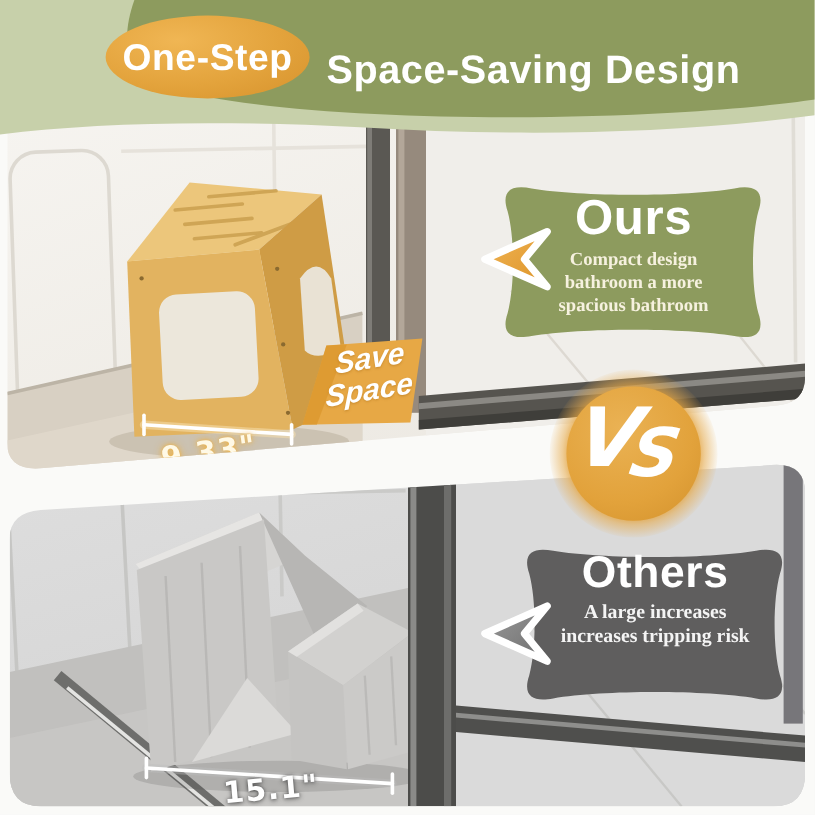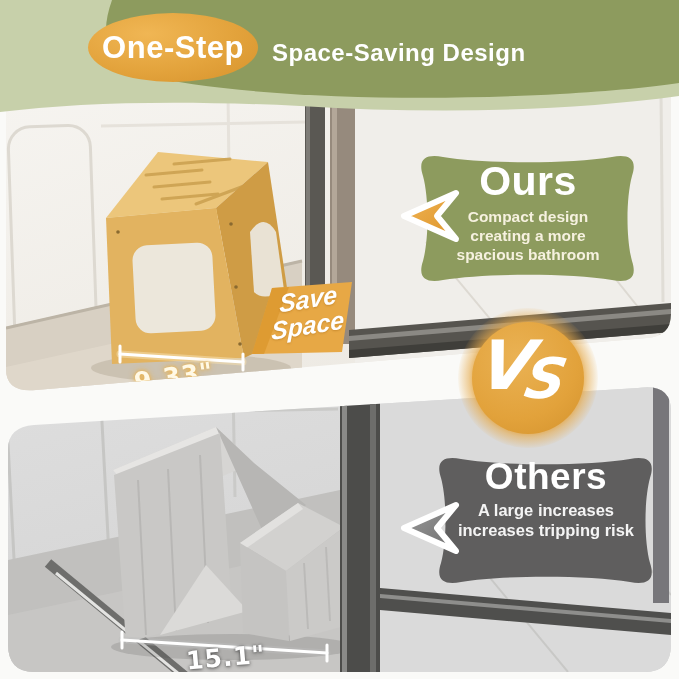--- a/index.html
+++ b/index.html
@@ -15,28 +15,28 @@
     background:linear-gradient(165deg,#dedede 0%,#d6d6d6 55%,#cfcfcf 100%);
     clip-path:path("M 0 64 Q 0 42 26 40 L 630 3 Q 663 -2 663 26 L 663 259 Q 663 287 637 287 L 26 287 Q 0 287 0 259 Z");}
   .scene{position:absolute;left:0;top:0;}
 
   
   .header-wave{left:0;top:0;width:679px;height:130px;pointer-events:none;}
   .badge{left:88px;top:13px;width:170px;height:69px;border-radius:50%;
     background:radial-gradient(ellipse at 35% 30%,#f0b654 0%,#e3a33c 55%,#d6922c 100%);
     display:flex;align-items:center;justify-content:center;}
   .badge span{color:#fff;font-size:31px;font-weight:bold;letter-spacing:.5px;}
-  .header-title{left:272px;top:39px;color:#fff;font-size:24px;font-weight:bold;letter-spacing:.5px;}
+  .header-title{left:272px;top:39px;color:#fff;font-size:33px;font-weight:bold;letter-spacing:.5px;}
 
   
   .plaque{width:246px;height:140px;}
   .plaque-wrap{width:246px;height:140px;}
   .plaque-text{position:absolute;left:0;top:0;width:246px;height:140px;text-align:center;color:#fff;}
   .plaque-text h2{margin:12px 0 2px 0;font-size:41px;font-weight:bold;letter-spacing:.5px;}
-  .plaque-lines{font-family:Liberation Sans, sans-serif;font-weight:bold;font-size:15.5px;line-height:19px;color:#f6f1df;}
+  .plaque-lines{font-family:Liberation Serif, serif;font-weight:bold;font-size:15.5px;line-height:19px;color:#f6f1df;}
   .plaque-lines.gray{color:#f4f4f4;font-size:16.5px;line-height:20px;}
   .others-text h2{font-size:37px;margin-top:8px;}
 
   
   .vs{left:458px;top:308px;width:140px;height:140px;}
   .vs-glow{position:absolute;left:0;top:0;width:140px;height:140px;border-radius:50%;
     background:radial-gradient(circle,rgba(227,162,60,.95) 0 52%,rgba(230,170,75,.55) 60%,rgba(230,170,75,0) 72%);}
   .vs-core{position:absolute;left:14px;top:14px;width:112px;height:112px;border-radius:50%;
     background:radial-gradient(circle at 40% 32%,#eab254 0%,#e2a23b 60%,#d3922d 100%);}
   .vs-v,.vs-s{position:absolute;color:#fff;font-weight:bold;font-style:italic;
@@ -204,21 +204,21 @@
   <div class="abs plaque-wrap" style="left:405px;top:146px;">
     <svg class="plaque" viewBox="0 0 246 140">
       <path fill="#8d9b5e" d="M 18 30 C 12 12 22 8 38 11 C 80 18 165 18 207 11 C 223 8 233 12 227 30
         C 221 52 221 93 227 115 C 233 133 223 137 207 134 C 165 127 80 127 38 134
         C 22 137 12 133 18 115 C 24 93 24 52 18 30 Z"></path>
     </svg>
     <div class="plaque-text">
       <h2>Ours</h2>
       <div class="plaque-lines">
         <div>Compact design</div>
-        <div>creating a more</div>
+        <div>bathroom a more</div>
         <div>spacious bathroom</div>
       </div>
     </div>
   </div>
   <svg class="abs" style="left:394px;top:184px;" width="70" height="62" viewBox="0 0 70 62">
     <defs>
       <linearGradient id="agrad" x1="0" y1="0" x2="1" y2="1">
         <stop offset="0" stop-color="#f0b455"></stop>
           <stop offset="1" stop-color="#dd9428"></stop>
       </linearGradient>

